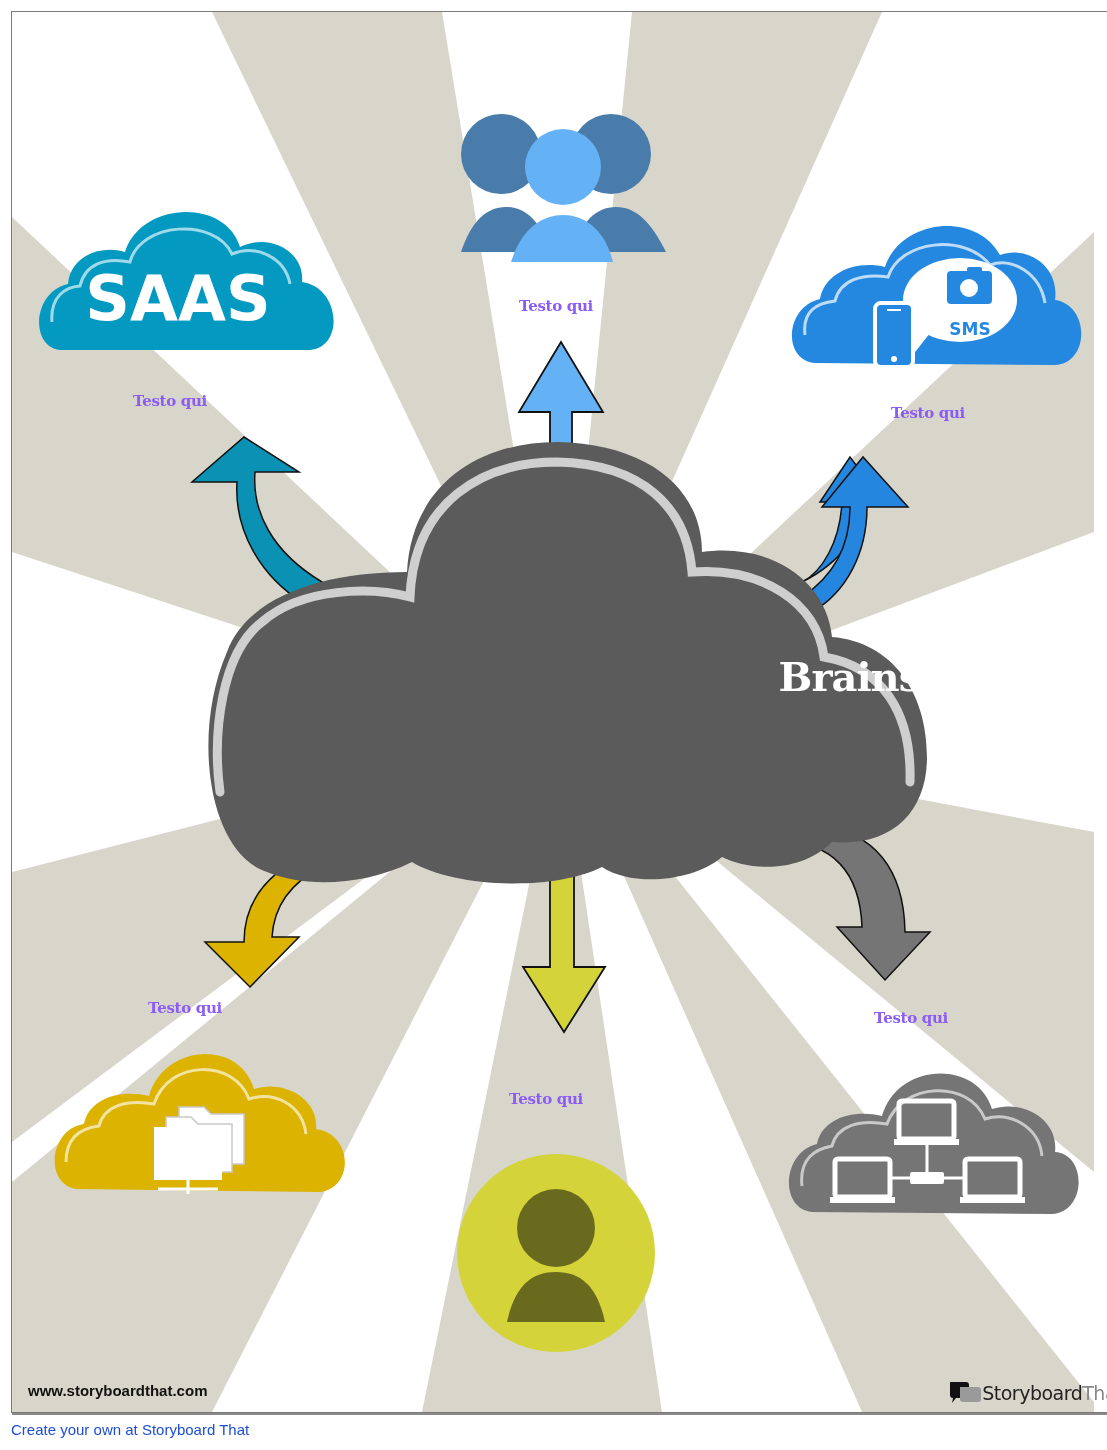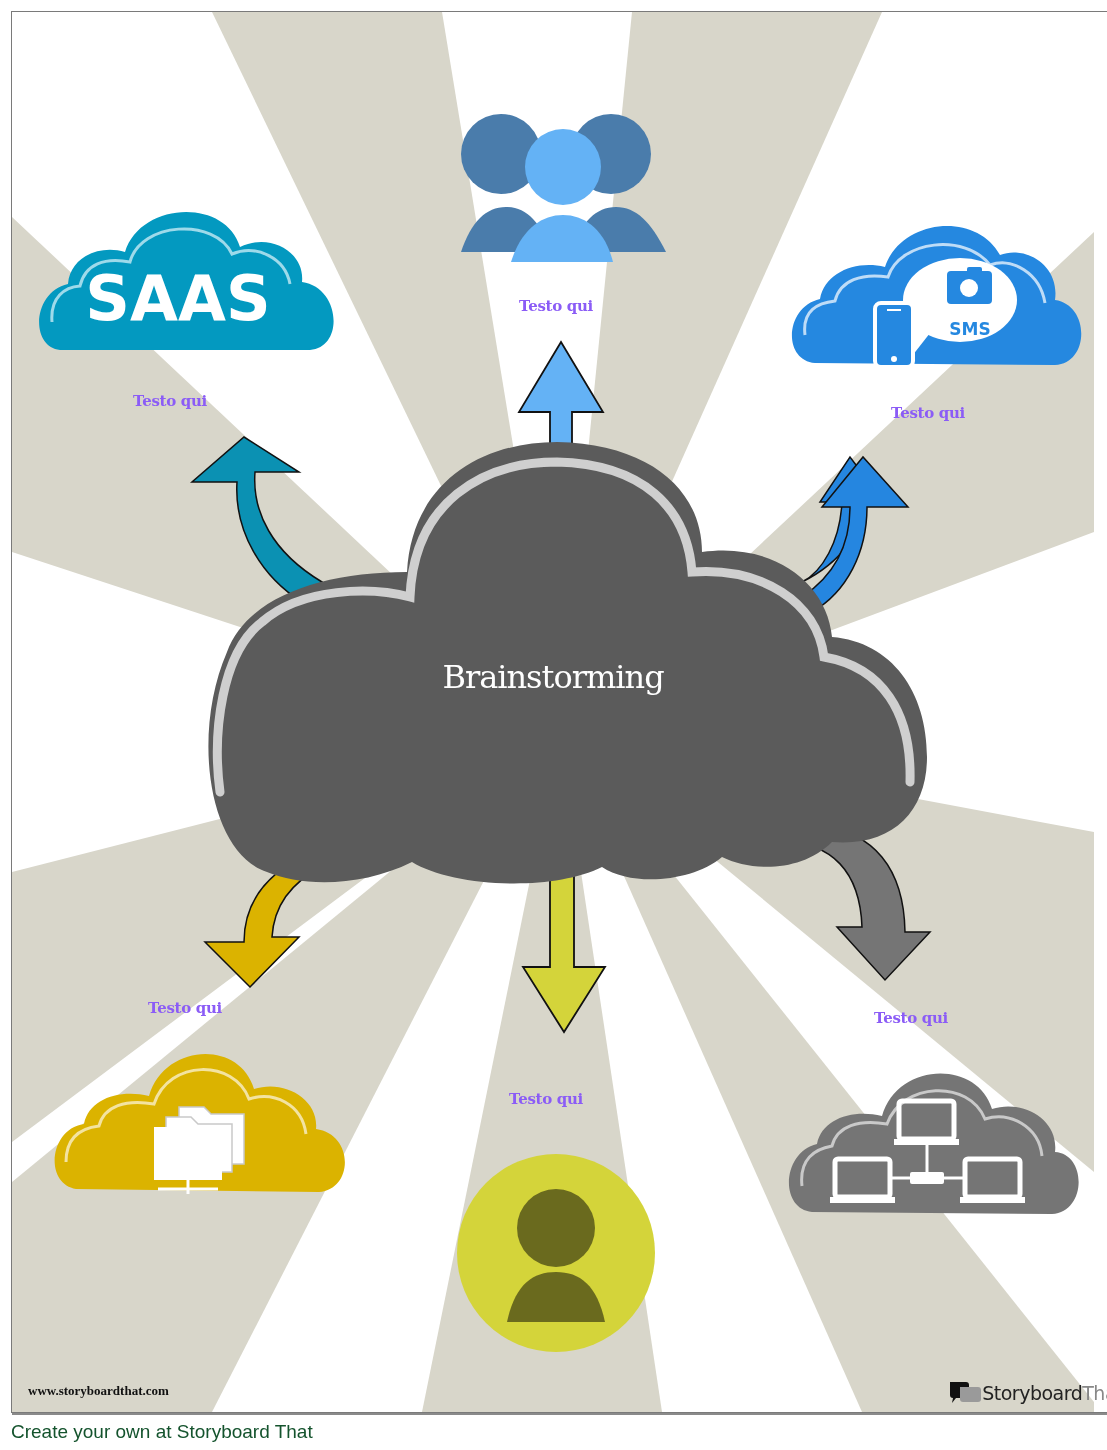--- a/index.html
+++ b/index.html
@@ -1,25 +1,25 @@
 <!DOCTYPE html>
 <html><head>
 <meta charset="utf-8">
 <style>
   html, body { margin:0; padding:0; background:#ffffff; }
   body { width:1107px; height:1450px; position:relative; overflow:hidden; font-family:"Liberation Sans", sans-serif; }
   #frame { position:absolute; left:11px; top:11px; width:1082px; height:1400px; border:1px solid #7a7a7a; box-shadow:1px 2px 0 #8a8a8a; overflow:hidden; background:#ffffff;padding-left:43px; }
   #scene { position:absolute; left:0; top:0; width:1082px; height:1400px; }
   .label { position:absolute; font-family:"DejaVu Serif", serif; font-weight:bold; font-size:15px; color:#8b5cf6; white-space:nowrap; letter-spacing:-0.3px; }
-  #title { position:absolute; left:0; width:1082px; text-align:center; font-family:"DejaVu Serif", serif; font-weight:normal; color:#ffffff; font-size:32px; line-height:50px; letter-spacing:-1px; }
-  #site-url { position:absolute; left:16px; bottom:13px; font-family:Liberation Serif, serif; font-weight:bold; font-size:13px; color:#111; }
+  #title { position:absolute; left:0; width:1082px; text-align:right; font-family:"DejaVu Serif", serif; font-weight:bold; color:#ffffff; font-size:40px; line-height:50px; letter-spacing:-1px; }
+  #site-url { position:absolute; left:16px; bottom:13px; font-family:Liberation Sans, sans-serif; font-weight:bold; font-size:15px; color:#111; }
   #brand { position:absolute; right:14px; bottom:8px; display:flex; align-items:flex-end; }
   #brand-text { font-family:"DejaVu Sans", sans-serif; font-size:19px; color:#222; letter-spacing:-0.5px; }
   #brand-text .light { color:#888; }
-  #footer { position:absolute; left:11px; top:1421px; font-family:"Liberation Sans", sans-serif; font-size:19px; color:#14532d; }
+  #footer { position:absolute; left:11px; top:1421px; font-family:"Liberation Sans", sans-serif; font-size:15px; color:#1d4ed8; }
 </style>
 </head>
 <body>
 
 <div id="frame">
   <svg id="scene" viewBox="0 0 1082 1400" xmlns="http://www.w3.org/2000/svg">
     <defs>
       <path id="cloudShape" d="M 30 150 C 0 150 -5 95 30 85 C 35 55 70 45 95 55 C 110 10 175 0 200 40 C 225 25 265 40 262 75 C 300 80 305 140 270 150 Z"></path>
     </defs>
 

